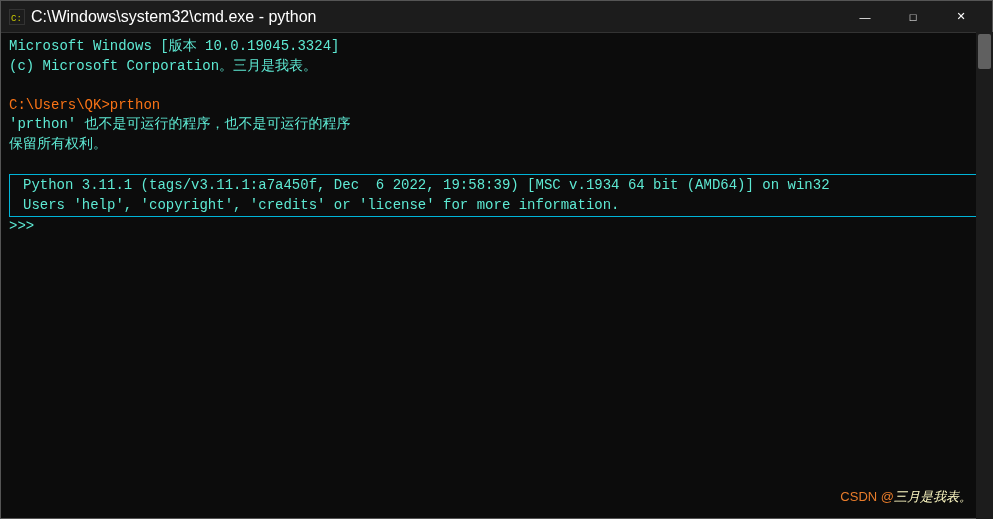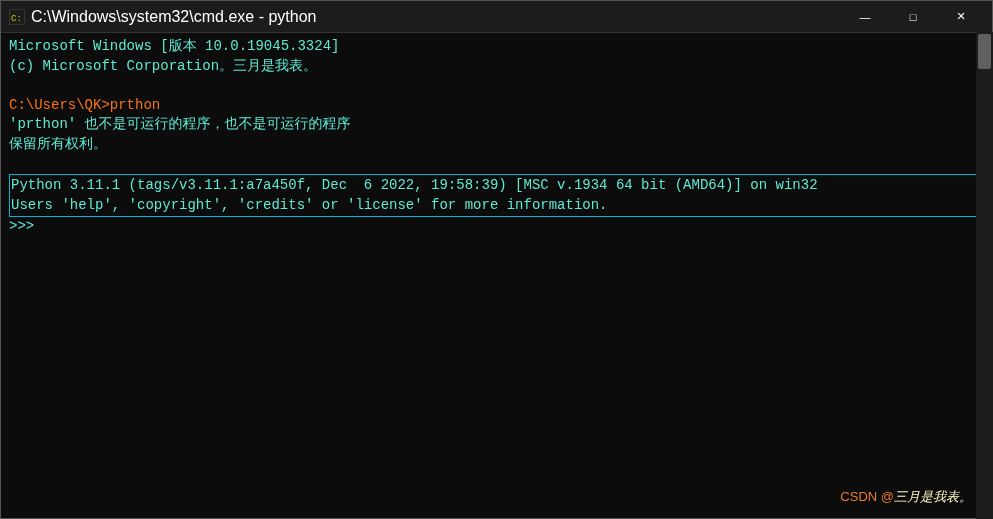--- a/index.html
+++ b/index.html
@@ -92,21 +92,21 @@
       white-space: pre;
       color: #5eead4;
     }
 
     .console-line.prompt {
       color: #f97316;
     }
 
     .highlighted-lines {
       border: 1.5px solid #00b4d8;
-      padding: 1px 1px;
+      padding: 1px 13px;
     }
 
     .watermark {
       position: absolute;
       bottom: 12px;
       right: 20px;
       color: #999999;
       font-size: 13px;
       font-family: 'Segoe UI', Arial, sans-serif;
     }

